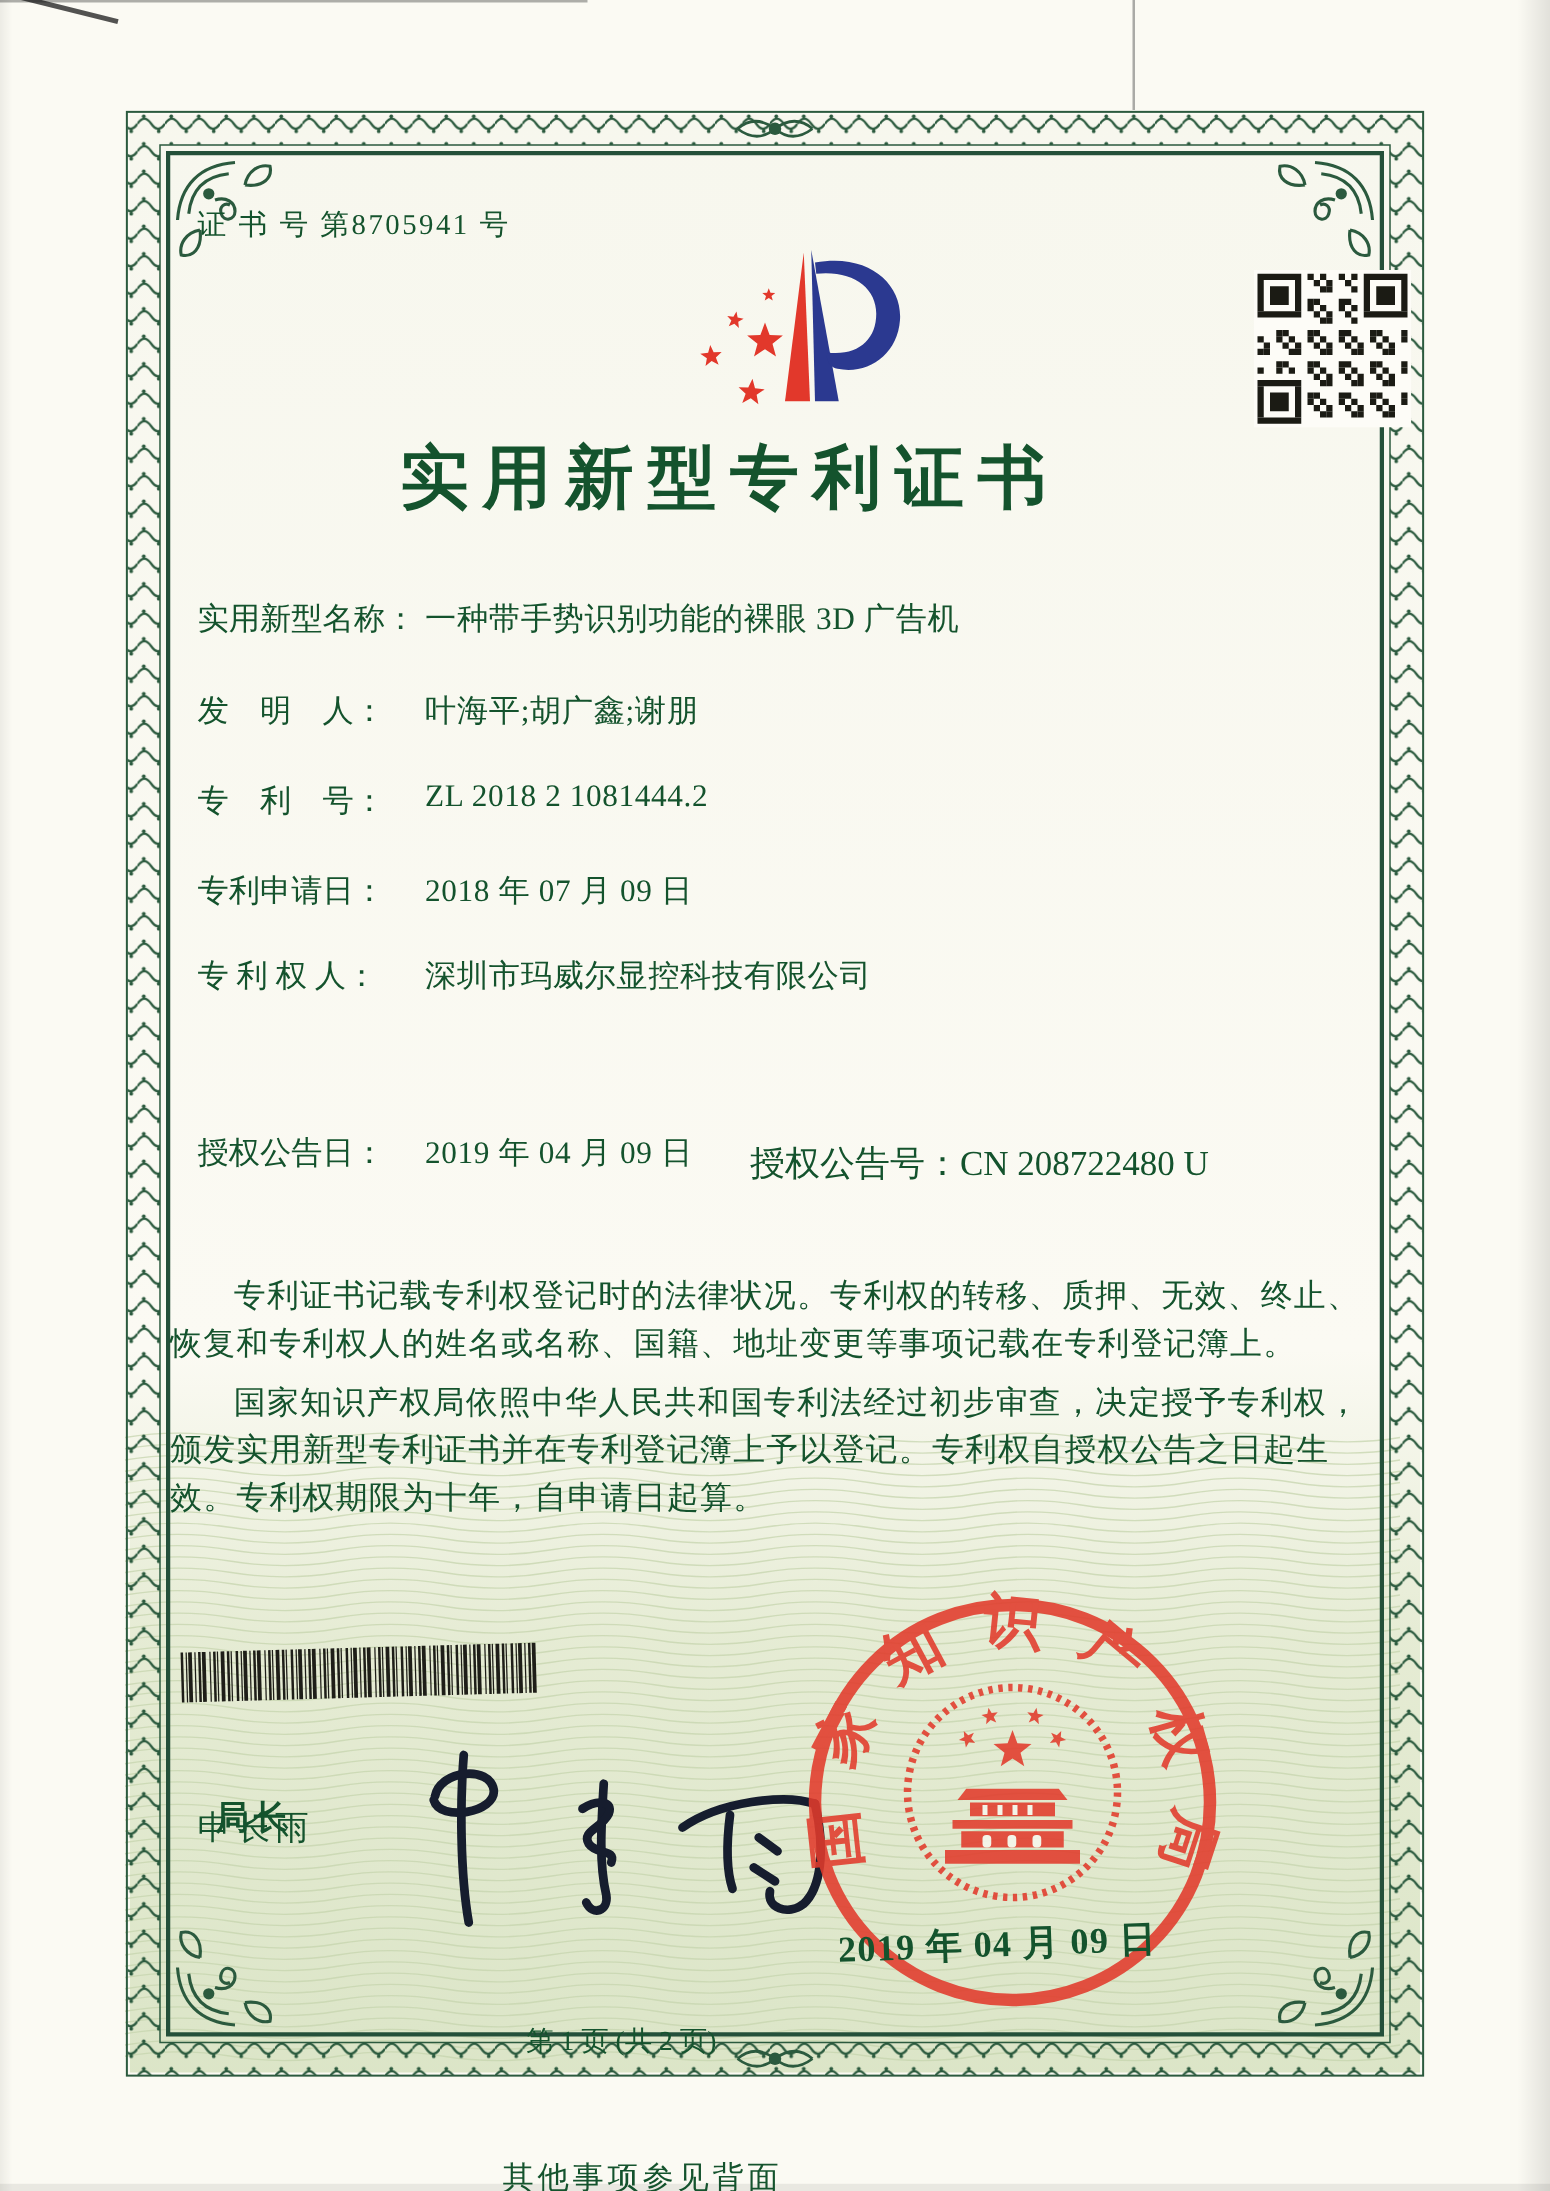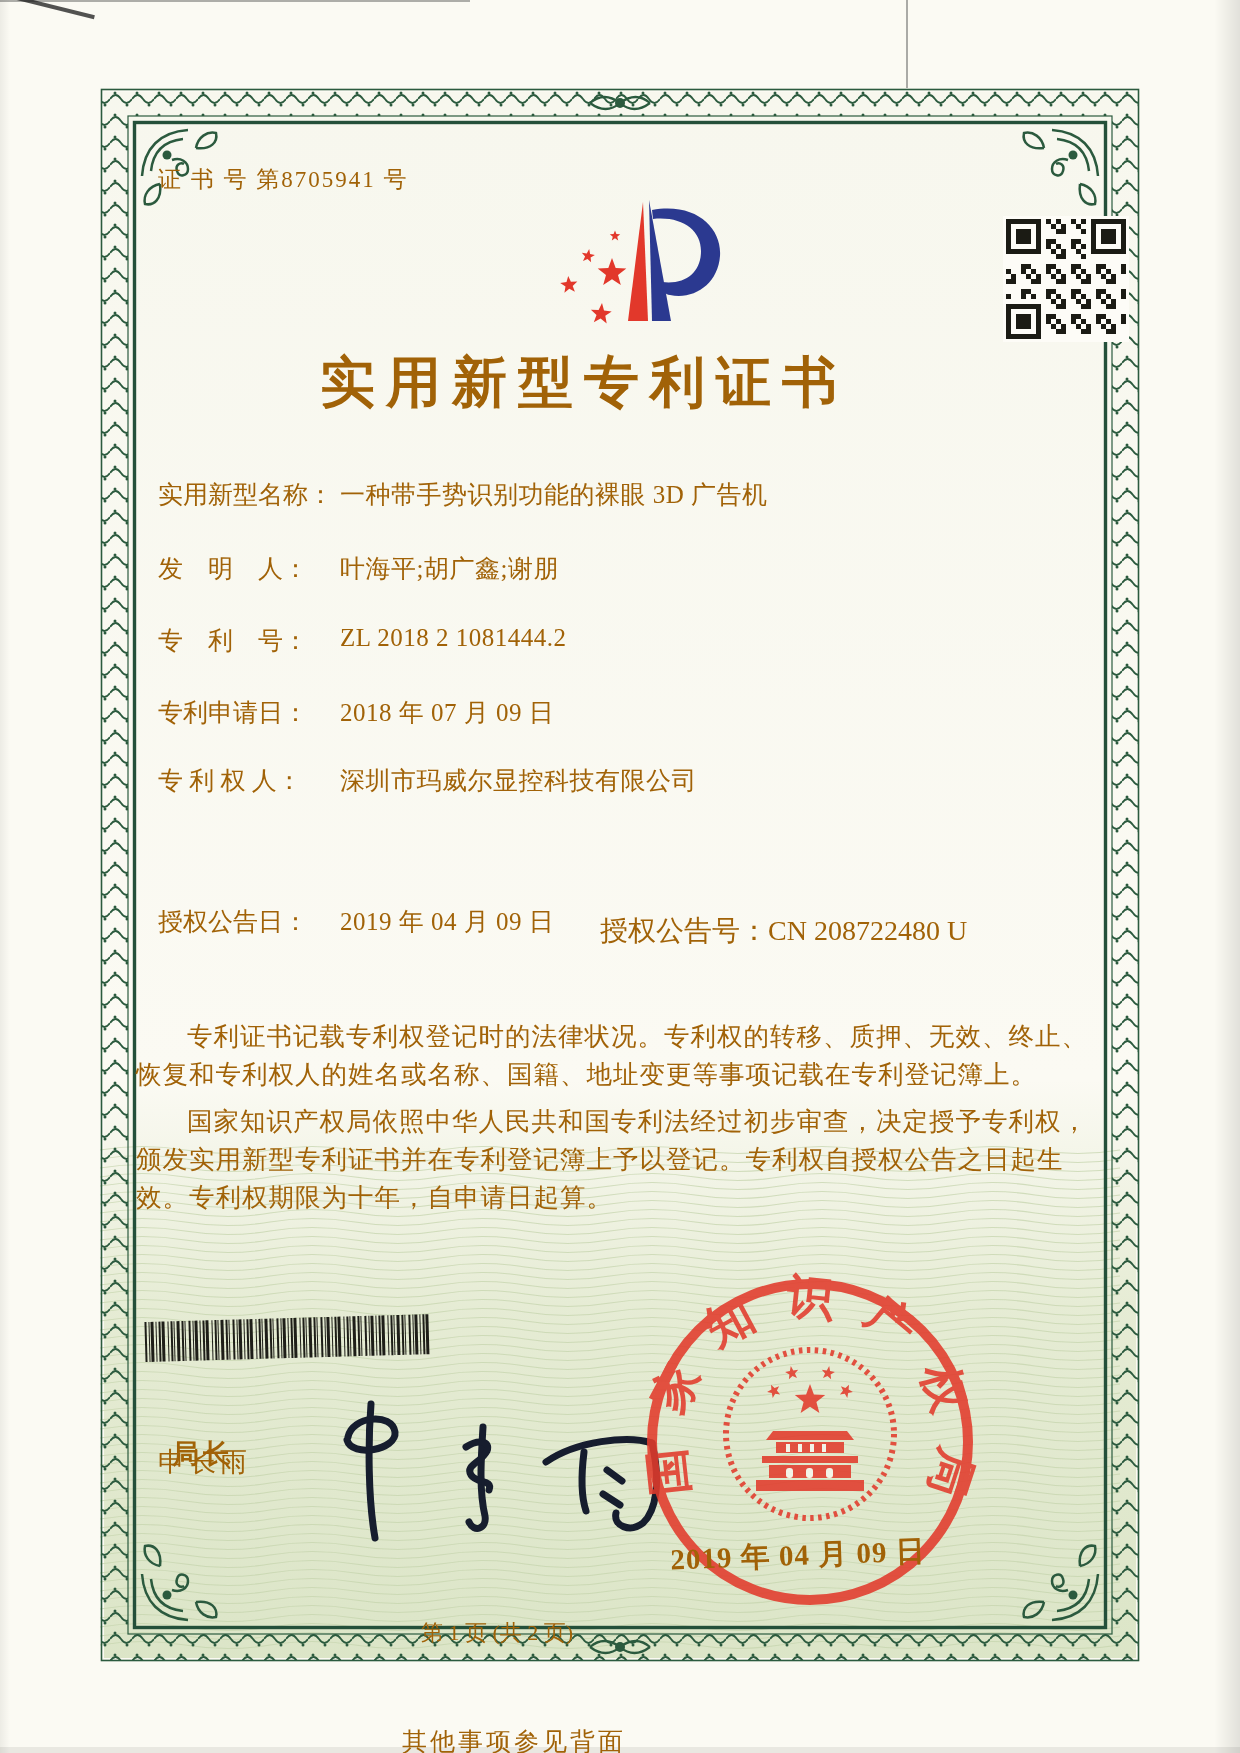--- a/index.html
+++ b/index.html
@@ -1,17 +1,17 @@
 <!DOCTYPE html>
 <html><head>
 <meta charset="utf-8">
 <style>
   html,body{margin:0;padding:0;background:#e8e8e8;}
   .page{position:relative;width:1240px;height:1753px;background:#fbfaf3;overflow:hidden;
-        font-family:"Liberation Serif","DejaVu Serif",serif;color:#a16207;}
+        font-family:"Liberation Serif","DejaVu Serif",serif;color:#14532d;}
   .abs{position:absolute;}
   
   .art-topline{left:0;top:0;width:470px;height:2px;background:rgba(30,30,30,.35);}
   .art-corner{left:-14px;top:2px;width:110px;height:4px;background:rgba(25,25,25,.75);transform:rotate(14deg);}
   .art-vline{left:906px;top:0;width:2px;height:88px;background:rgba(90,90,90,.5);}
   .art-right{right:0;top:0;width:26px;height:100%;background:linear-gradient(to right,rgba(0,0,0,0),rgba(0,0,0,.10));}
   .art-left{left:0;top:0;width:10px;height:100%;background:linear-gradient(to right,rgba(0,0,0,.06),rgba(0,0,0,0));}
   .art-bottom{left:0;bottom:0;width:100%;height:6px;background:rgba(0,0,0,.07);}
   
   .tint{left:104px;top:1080px;width:1032px;height:578px;

